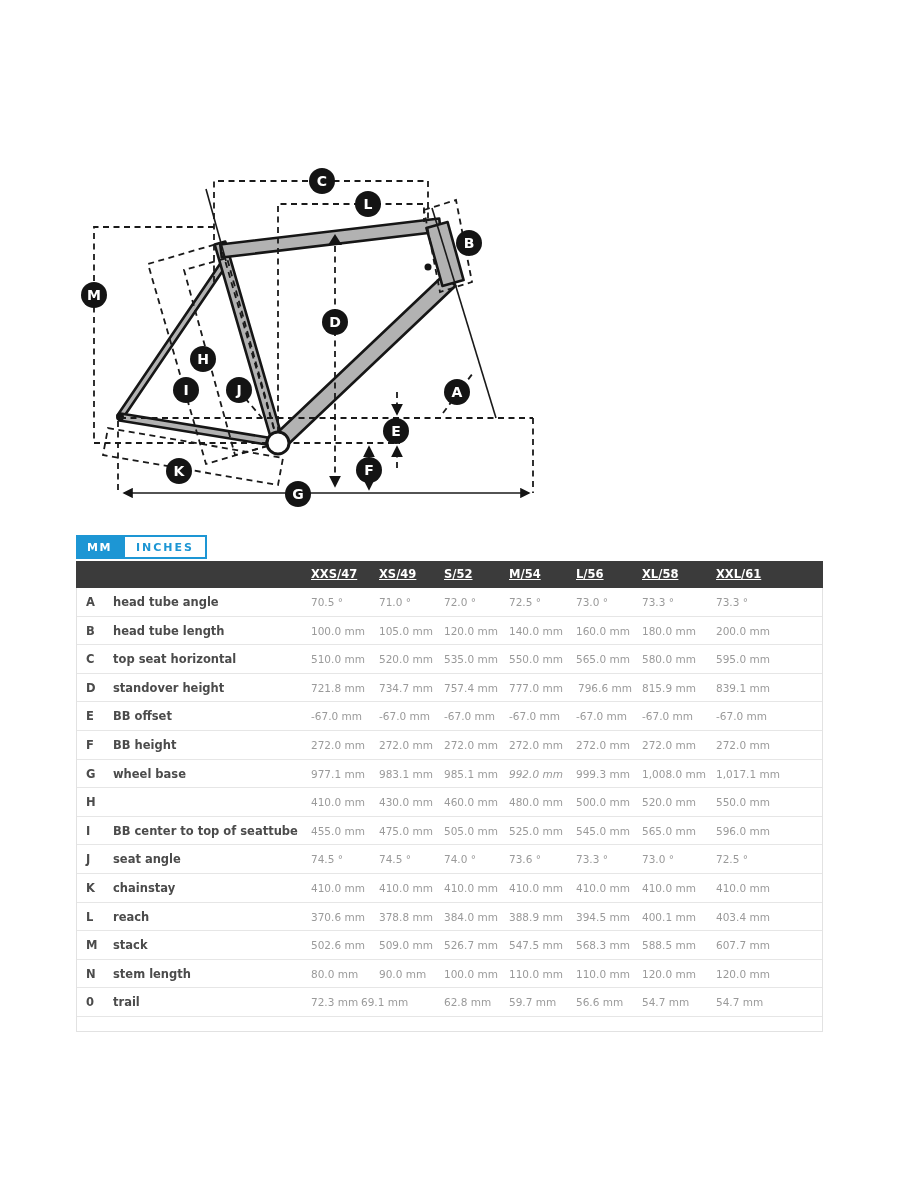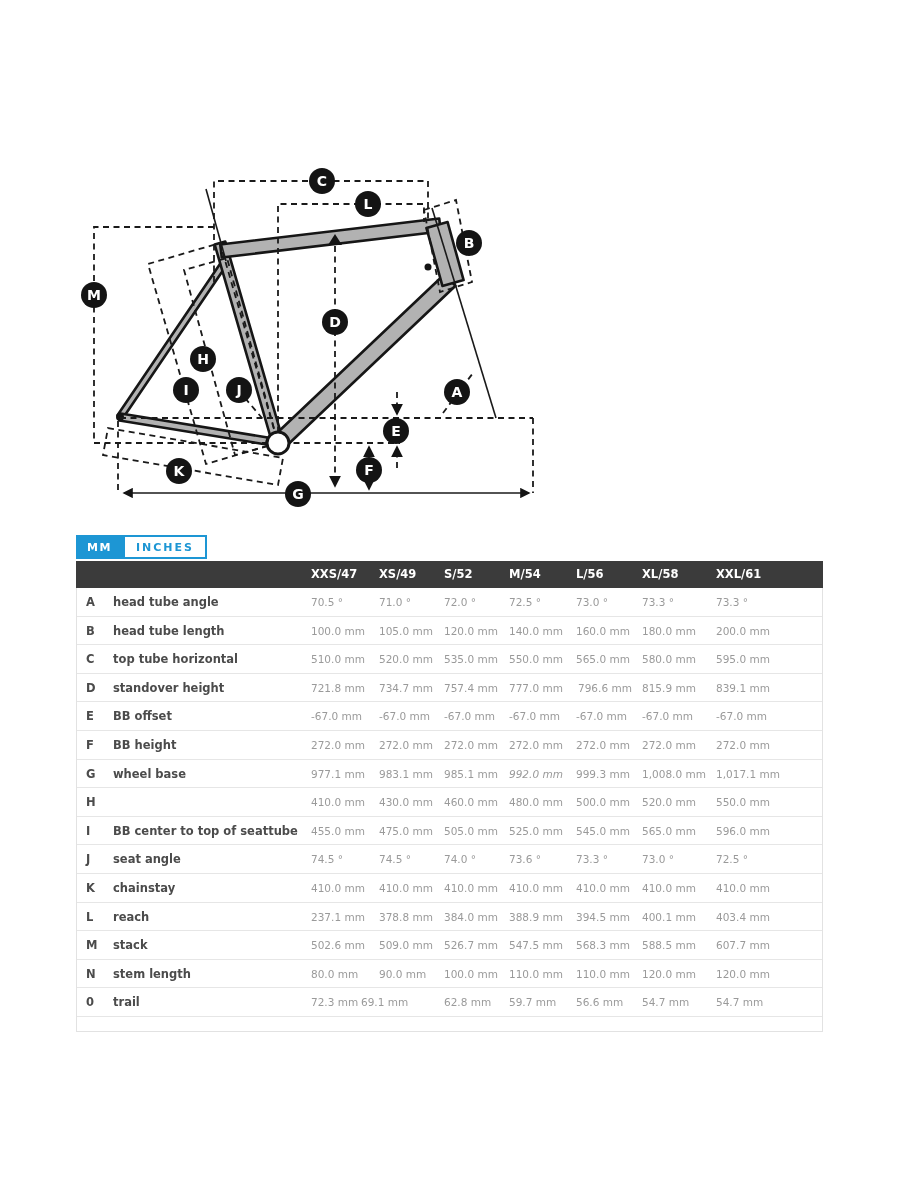--- a/index.html
+++ b/index.html
@@ -22,21 +22,21 @@
     font-size:11px; font-weight:bold; cursor:pointer; }
   .tab-mm { background:#1d96d4; color:#fff; padding:0 11px; letter-spacing:1.5px; }
   .tab-inches { background:#fff; color:#1d96d4; border:2px solid #1d96d4;
     padding:0 11px; letter-spacing:2px; }
 
   
   .geo-table { position:absolute; left:76px; top:561px; width:747px; height:471px;
     border:1px solid #e2e2e2; border-top:none; background:#fff; }
   .t-head { position:relative; height:27px; background:#3b3b3b; margin:0 -1px; }
   .h-cell { position:absolute; top:0; height:27px; line-height:27px; color:#fff;
-    font-size:11.5px; font-weight:bold; }
+    font-size:11.5px; font-weight:bold;text-decoration:underline; }
   .t-row { position:relative; height:28.6px; border-bottom:1px solid #e6e6e6; }
   .row-key { position:absolute; left:9px; top:0; line-height:28.6px;
     font-size:11.5px; font-weight:bold; color:#4b4b4b; }
   .row-label { position:absolute; left:36px; top:0; line-height:28.6px;
     font-size:11.5px; font-weight:bold; color:#4b4b4b; white-space:nowrap; }
   .cell-value { position:absolute; top:0; line-height:28.6px; font-size:10.5px;
     color:#9a9a9a; white-space:nowrap; }
 </style>
 </head>
 <body>
@@ -194,21 +194,21 @@
           <span class="cell-value" style="left: 234px;">100.0 mm</span>
           <span class="cell-value" style="left: 302px;">105.0 mm</span>
           <span class="cell-value" style="left: 367px;">120.0 mm</span>
           <span class="cell-value" style="left: 432px;">140.0 mm</span>
           <span class="cell-value" style="left: 499px;">160.0 mm</span>
           <span class="cell-value" style="left: 565px;">180.0 mm</span>
           <span class="cell-value" style="left: 639px;">200.0 mm</span>
         </div>
         <div class="t-row">
           <span class="row-key">C</span>
-          <span class="row-label">top tube horizontal</span>
+          <span class="row-label">top seat horizontal</span>
           <span class="cell-value" style="left: 234px;">510.0 mm</span>
           <span class="cell-value" style="left: 302px;">520.0 mm</span>
           <span class="cell-value" style="left: 367px;">535.0 mm</span>
           <span class="cell-value" style="left: 432px;">550.0 mm</span>
           <span class="cell-value" style="left: 499px;">565.0 mm</span>
           <span class="cell-value" style="left: 565px;">580.0 mm</span>
           <span class="cell-value" style="left: 639px;">595.0 mm</span>
         </div>
         <div class="t-row">
           <span class="row-key">D</span>
@@ -293,21 +293,21 @@
           <span class="cell-value" style="left: 302px;">410.0 mm</span>
           <span class="cell-value" style="left: 367px;">410.0 mm</span>
           <span class="cell-value" style="left: 432px;">410.0 mm</span>
           <span class="cell-value" style="left: 499px;">410.0 mm</span>
           <span class="cell-value" style="left: 565px;">410.0 mm</span>
           <span class="cell-value" style="left: 639px;">410.0 mm</span>
         </div>
         <div class="t-row">
           <span class="row-key">L</span>
           <span class="row-label">reach</span>
-          <span class="cell-value" style="left: 234px;">237.1 mm</span>
+          <span class="cell-value" style="left: 234px;">370.6 mm</span>
           <span class="cell-value" style="left: 302px;">378.8 mm</span>
           <span class="cell-value" style="left: 367px;">384.0 mm</span>
           <span class="cell-value" style="left: 432px;">388.9 mm</span>
           <span class="cell-value" style="left: 499px;">394.5 mm</span>
           <span class="cell-value" style="left: 565px;">400.1 mm</span>
           <span class="cell-value" style="left: 639px;">403.4 mm</span>
         </div>
         <div class="t-row">
           <span class="row-key">M</span>
           <span class="row-label">stack</span>

